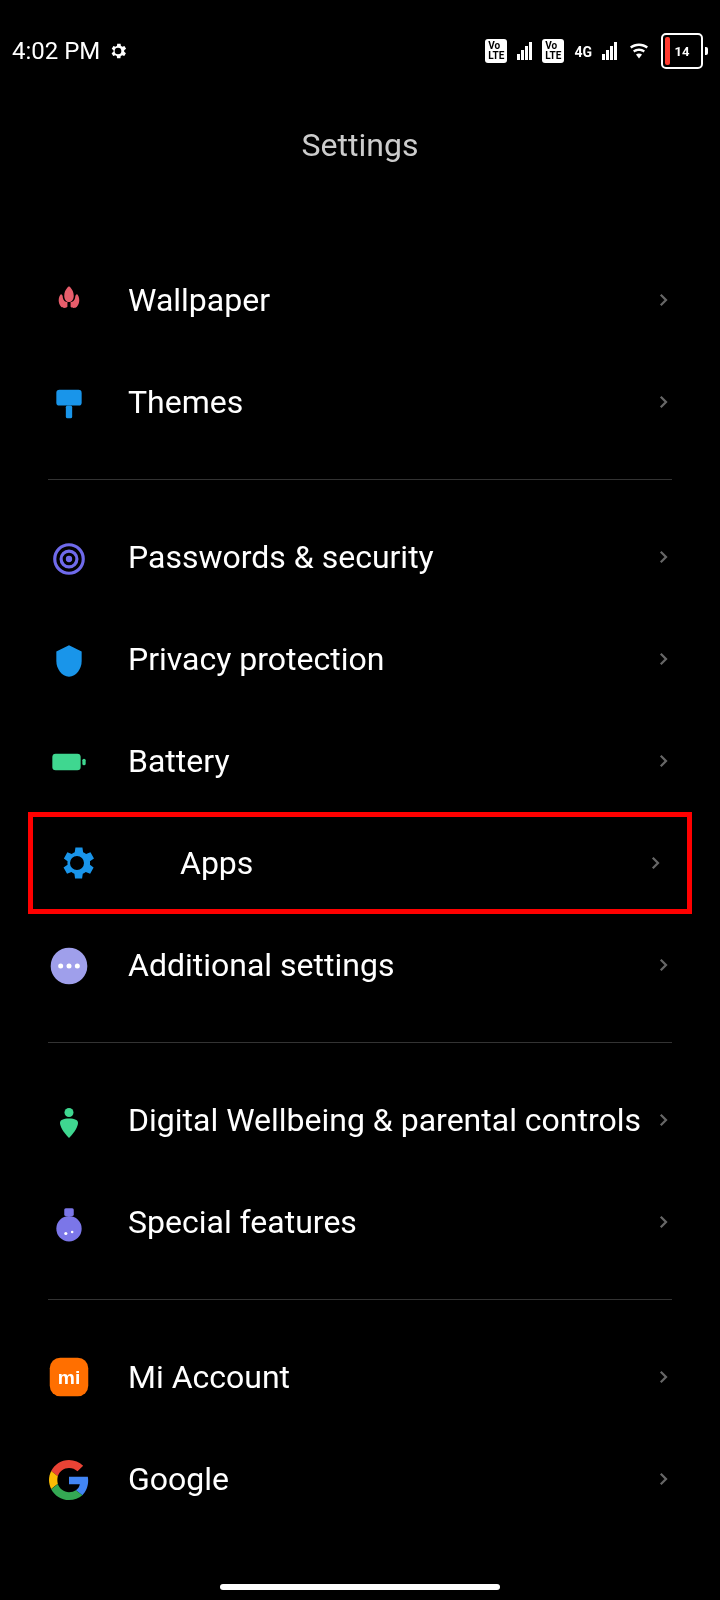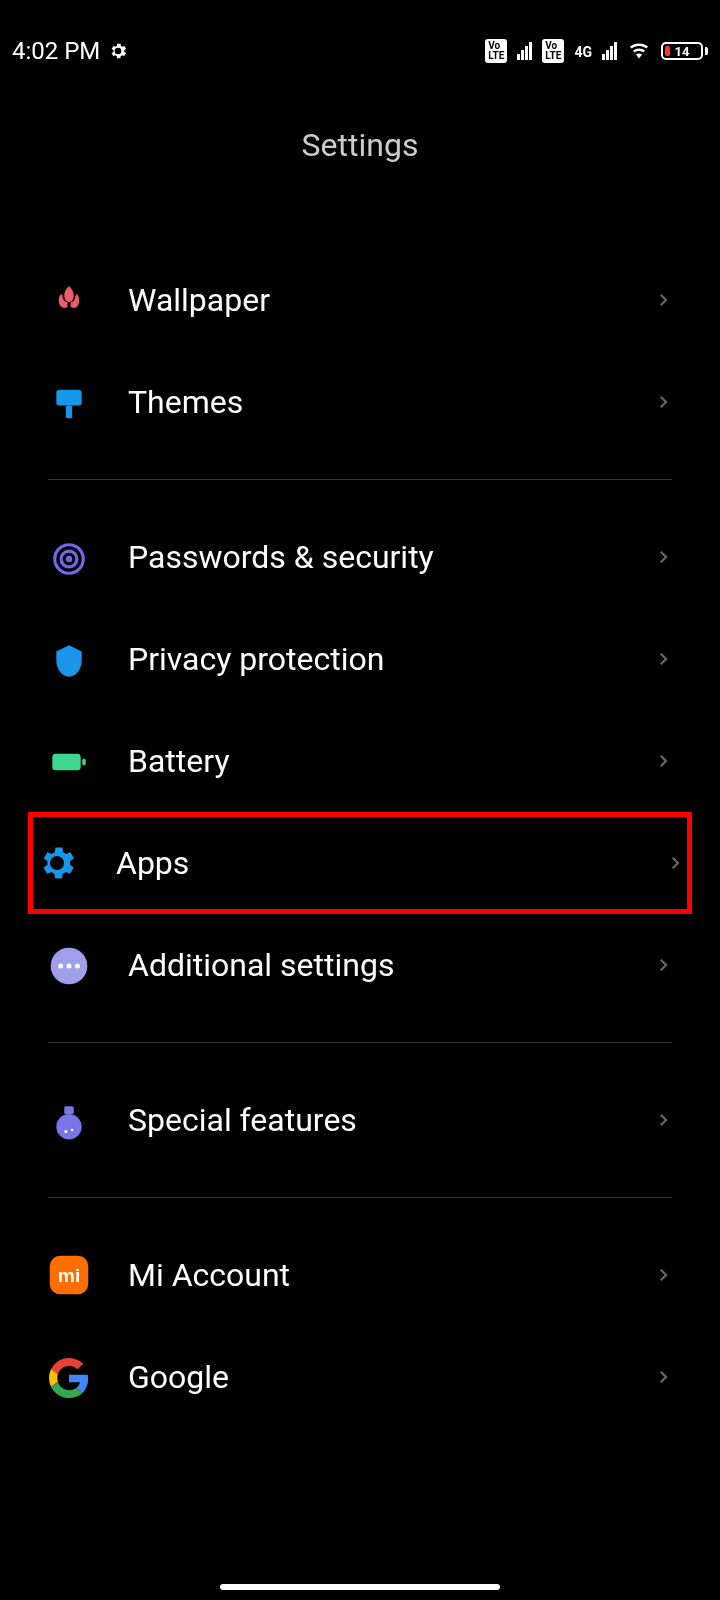--- a/index.html
+++ b/index.html
@@ -78,24 +78,24 @@
     }
     .battery {
       display: flex;
       align-items: center;
       gap: 2px;
     }
     .battery-body {
       border: 2px solid #fff;
       border-radius: 5px;
       width: 42px;
-      height: 18px;
+      height: 36px;
       position: relative;
       display: flex;
-      align-items: flex-start;
+      align-items: center;
       justify-content: center;
     }
     .battery-fill {
       position: absolute;
       left: 2px;
       top: 2px;
       bottom: 2px;
       width: 5px;
       background: #ff3b30;
       border-radius: 2px;
@@ -126,21 +126,22 @@
       display: flex;
       align-items: center;
       padding: 26px 48px;
       position: relative;
       min-height: 102px;
     }
     .setting-item.highlighted {
       outline: 5px solid #ff0000;
       outline-offset: -5px;
       margin: 0 28px 0 28px;
-      padding: 26px 8px;
+      padding: 26px 28px;
+      gap: 44px;
     }
     .icon-box {
       width: 42px;
       height: 42px;
       display: flex;
       align-items: flex-end;
       justify-content: center;
       flex-shrink: 0;
     }
     .setting-label {
@@ -306,20 +307,32 @@
         </svg>
     </div>
     <span class="setting-label">Additional settings</span>
     <svg class="chevron" viewBox="0 0 24 24" fill="none" stroke="#fff" stroke-width="3">
         <path d="M9 5l7 7-7 7"></path>
       </svg>
   </div>
 
   <div class="divider"></div>
 
+  <div class="setting-item">
+    <div class="icon-box">
+      <svg viewBox="0 0 24 24" width="36" height="36" fill="#3fd790">
+          <circle cx="12" cy="5" r="3"></circle>
+          <path d="M12,22 C8,18 6,14 6,12 C6,10 8,9 12,9 C16,9 18,10 18,12 C18,14 16,18 12,22Z"></path>
+        </svg>
+    </div>
+    <span class="setting-label">Digital Wellbeing &amp; parental controls</span>
+    <svg class="chevron" viewBox="0 0 24 24" fill="none" stroke="#fff" stroke-width="3">
+        <path d="M9 5l7 7-7 7"></path>
+      </svg>
+  </div>
 
   <div class="setting-item">
     <div class="icon-box">
       <svg viewBox="0 0 24 24" width="38" height="38" fill="#7b76e8">
           <rect x="9" y="2" width="6" height="5" rx="1"></rect>
           <circle cx="12" cy="15" r="8"></circle>
           <circle cx="10" cy="18" r="1" fill="#fff"></circle>
           <circle cx="14" cy="17" r="0.8" fill="#fff"></circle>
         </svg>
     </div>

